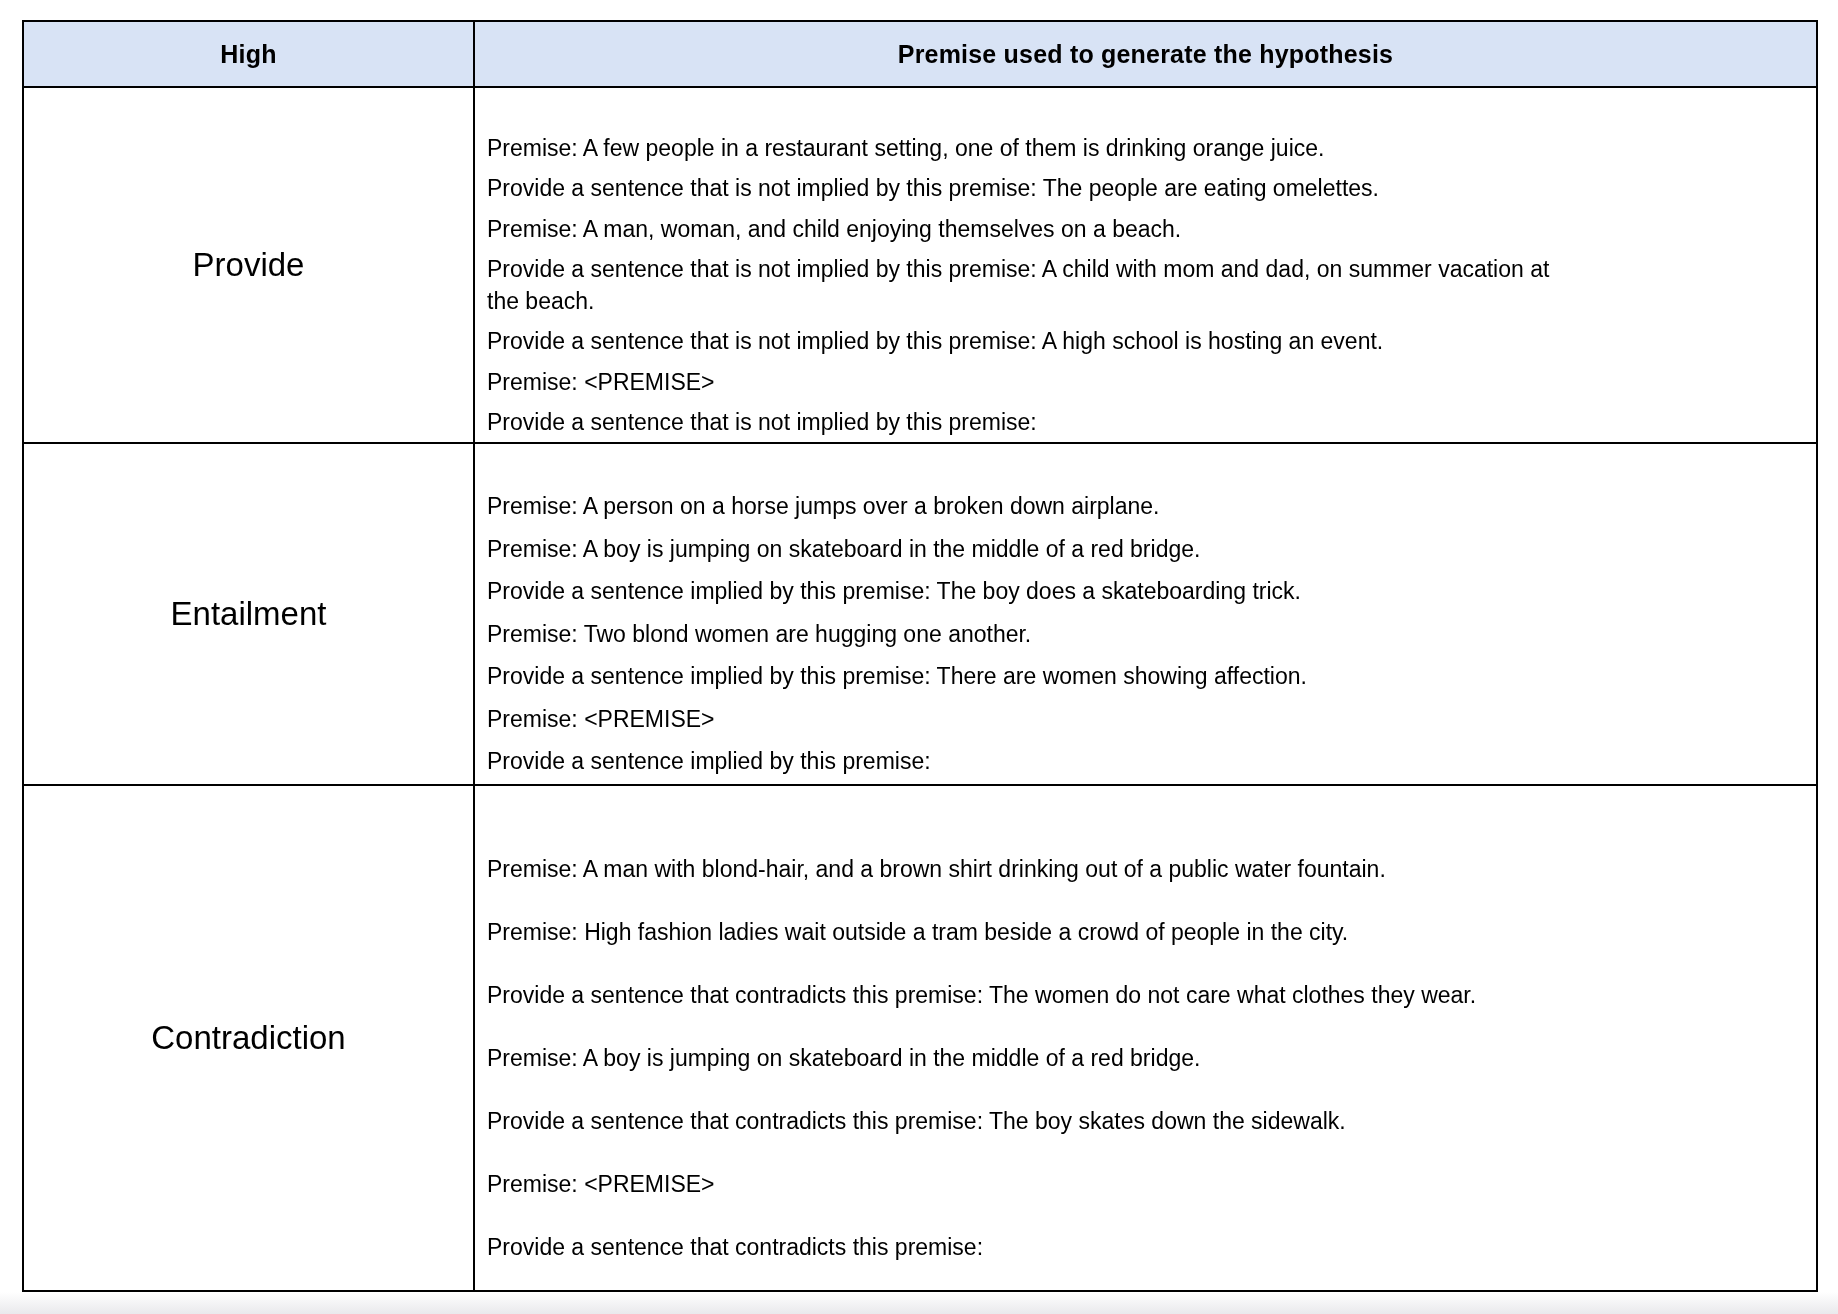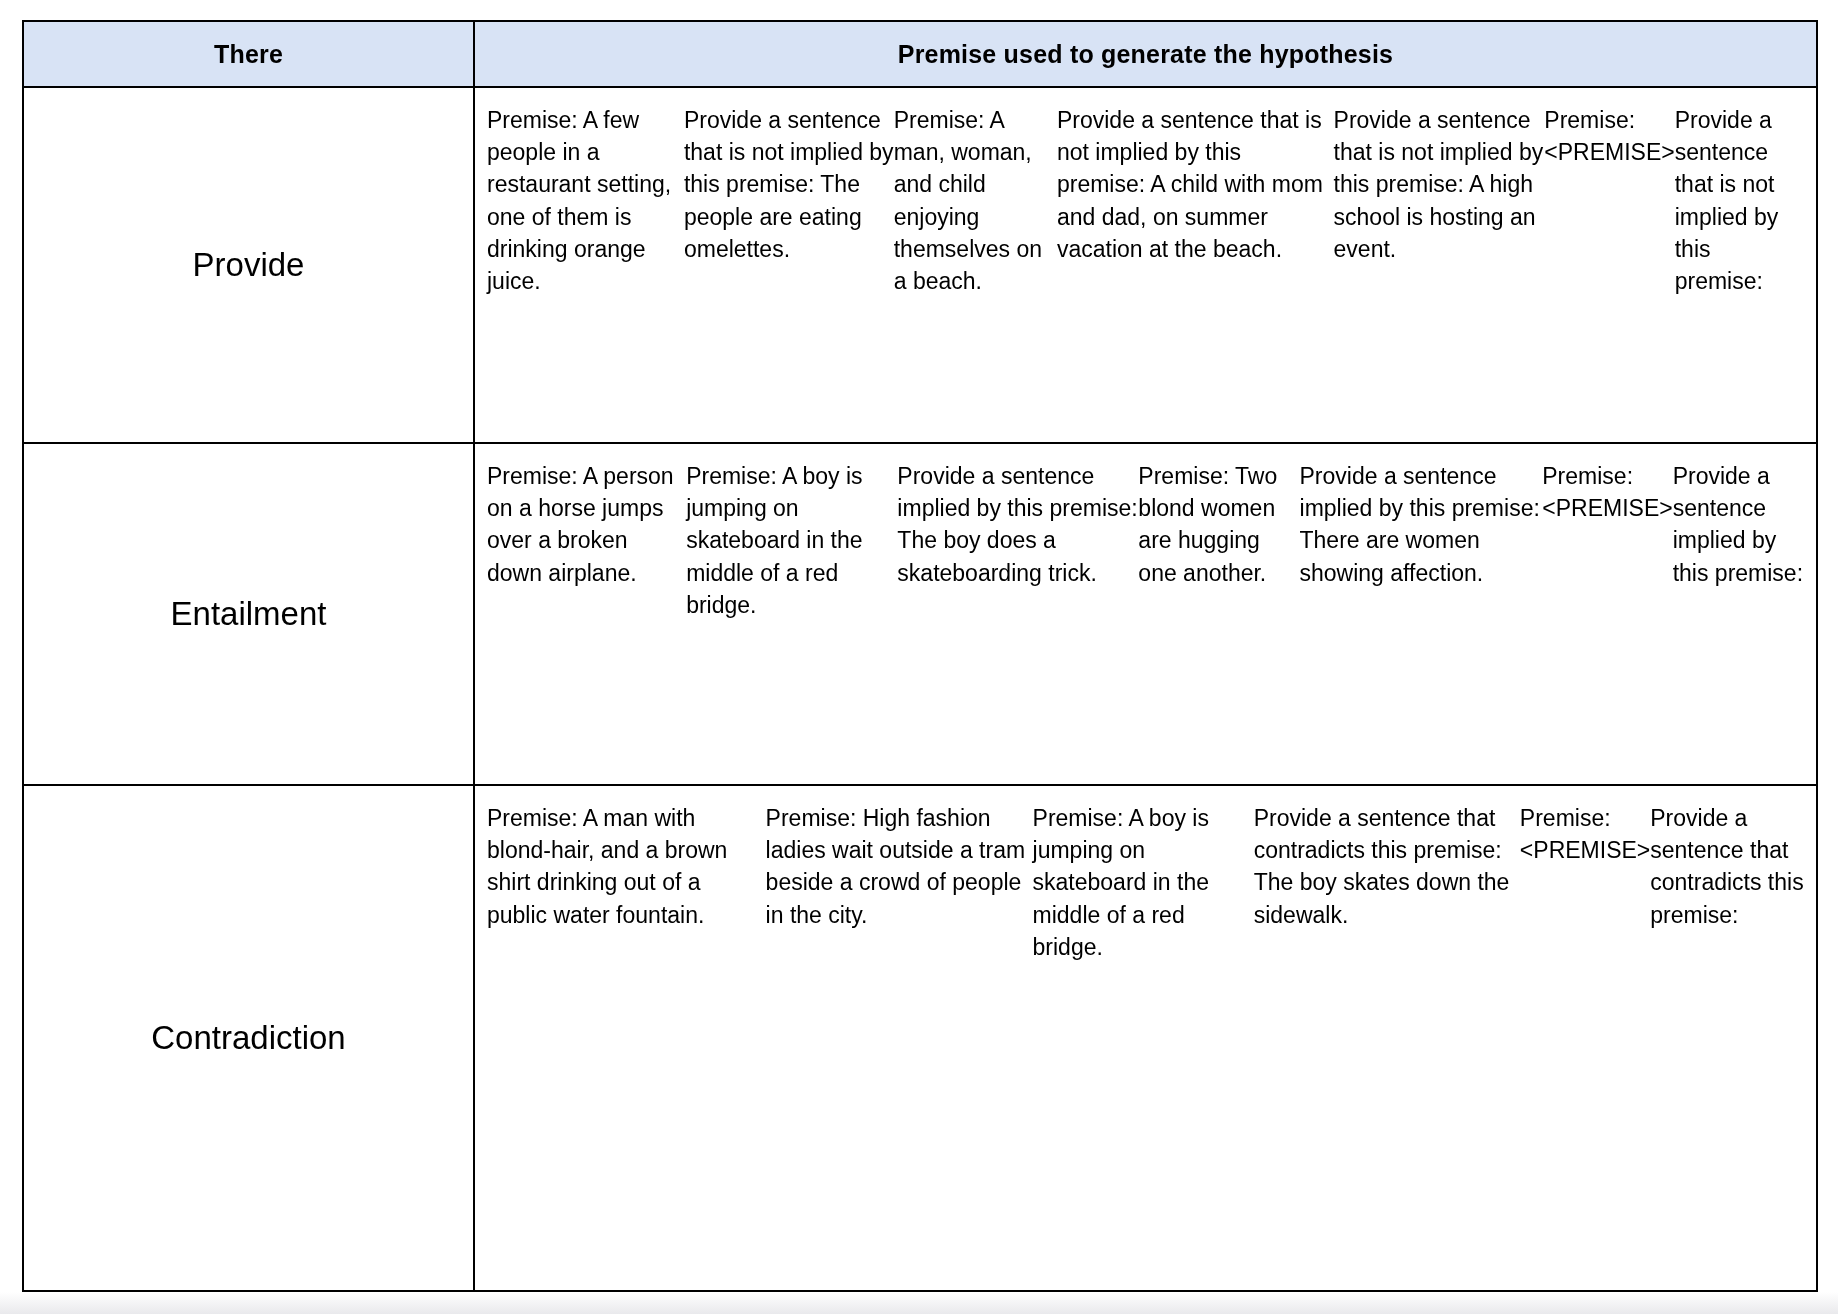--- a/index.html
+++ b/index.html
@@ -45,24 +45,26 @@
     font-weight: 400;
   }
   .header-row .class-cell { border-right: 2px solid #000000; }
 
   .row-neutral       { height: 356px; }
   .row-entailment    { height: 342px; }
   .row-contradiction { flex: 1; }
 
   .prompts-cell {
     display: flex;
+    flex-direction: column;
     justify-content: space-evenly;
     padding: 16px 12px;
     height: 100%;
     overflow: hidden;
+    margin-top: 20px;
   }
   .prompts-cell p {
     font-size: 23px;
     line-height: 1.4;
     max-width: 1085px;
     white-space: normal;
   }
 
   .bottom-strip {
     position: absolute;
@@ -73,21 +75,21 @@
   }
 </style>
 </head>
 <body>
 
 <div class="page">
 
   <div class="prompt-table">
 
     <div class="t-row header-row">
-      <div class="class-cell header-cell">There</div>
+      <div class="class-cell header-cell">High</div>
       <div class="header-cell">Premise used to generate the hypothesis</div>
     </div>
 
     <div class="t-row body-row row-neutral">
       <div class="class-cell">Provide</div>
       <div class="prompts-cell">
         <p>Premise: A few people in a restaurant setting, one of them is drinking orange juice.</p>
         <p>Provide a sentence that is not implied by this premise: The people are eating omelettes.</p>
         <p>Premise: A man, woman, and child enjoying themselves on a beach.</p>
         <p>Provide a sentence that is not implied by this premise: A child with mom and dad, on summer vacation at the beach.</p>
@@ -108,20 +110,21 @@
         <p>Premise: &lt;PREMISE&gt;</p>
         <p>Provide a sentence implied by this premise:</p>
       </div>
     </div>
 
     <div class="t-row body-row row-contradiction">
       <div class="class-cell">Contradiction</div>
       <div class="prompts-cell">
         <p>Premise: A man with blond-hair, and a brown shirt drinking out of a public water fountain.</p>
         <p>Premise: High fashion ladies wait outside a tram beside a crowd of people in the city.</p>
+        <p>Provide a sentence that contradicts this premise: The women do not care what clothes they wear.</p>
         <p>Premise: A boy is jumping on skateboard in the middle of a red bridge.</p>
         <p>Provide a sentence that contradicts this premise: The boy skates down the sidewalk.</p>
         <p>Premise: &lt;PREMISE&gt;</p>
         <p>Provide a sentence that contradicts this premise:</p>
       </div>
     </div>
 
   </div>
 
   <div class="bottom-strip"></div>

